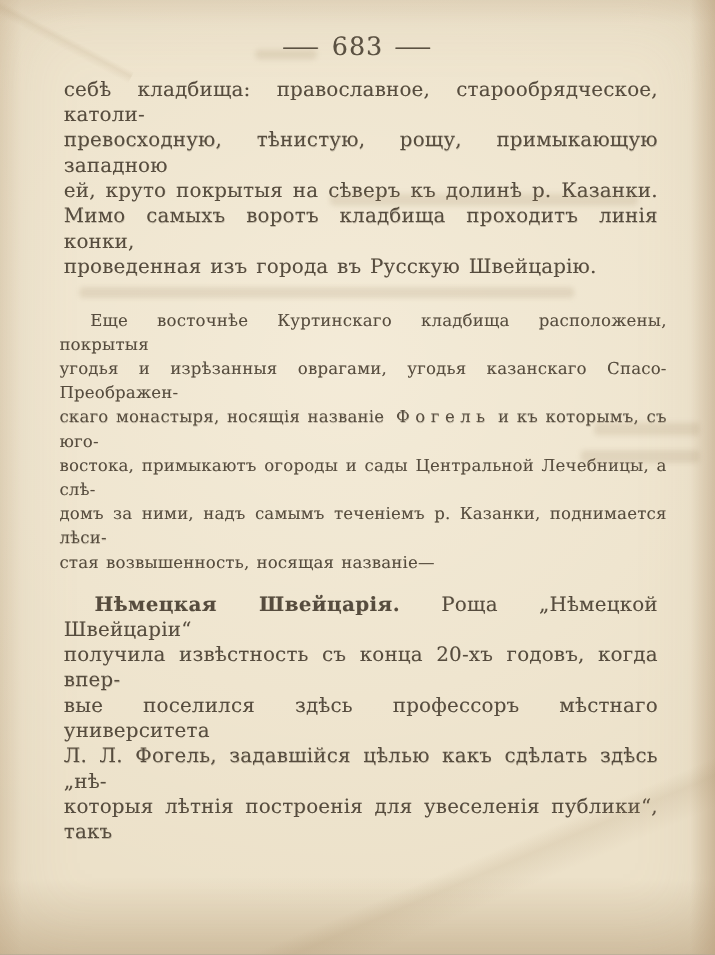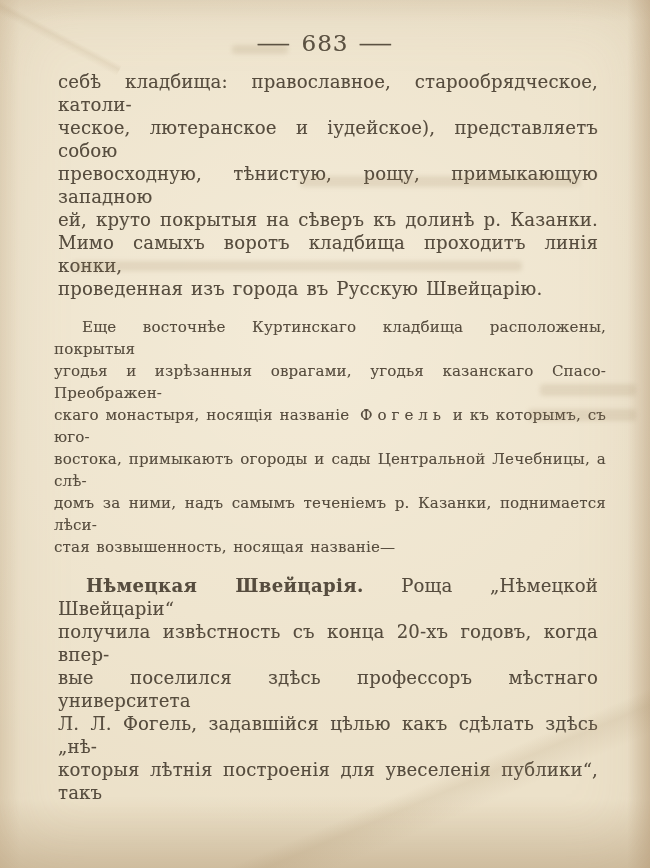--- a/index.html
+++ b/index.html
@@ -41,21 +41,21 @@
     text-shadow:0.3px 0.3px 0 rgba(86,76,60,0.30);
     word-spacing:2px; letter-spacing:0.2px;
   }
   .petit-par{
     margin:0 44px 0 54px;
     font-size:15px; line-height:22px;
     text-shadow:0.25px 0.25px 0 rgba(86,76,60,0.30);
     word-spacing:1.5px; letter-spacing:0.2px;
   }
   .p1{margin-top:14px;}
-  .p2{margin-top:16px;}
+  .p2{margin-top:26px;}
   .p3{margin-top:16px;}
   .jline{text-align:justify; text-align-last:justify;}
   .nj{text-align:right; text-align-last:left;}
   .indent{text-indent:28px;}
   .runin{font-weight:bold; letter-spacing:0.4px;}
   .spaced{letter-spacing:5px; margin-left:4px;}
 </style>
 </head>
 <body>
 
@@ -68,21 +68,20 @@
   <div class="ghost" style="left:72px;top:261px;width:450px;height:10px;"></div>
   <div class="ghost" style="left:540px;top:384px;width:96px;height:12px;"></div>
   <div class="ghost" style="left:528px;top:409px;width:108px;height:12px;"></div>
 
   <div class="header">
     <span class="dash">—</span><span class="num">683</span><span class="dash">—</span>
   </div>
 
   <div class="body-par p1">
     <div class="jline">себѣ кладбища: православное, старообрядческое, католи-</div>
-    <div class="jline">ческое, лютеранское и іудейское), представляетъ собою</div>
     <div class="jline">превосходную, тѣнистую, рощу, примыкающую западною</div>
     <div class="jline">ей, круто покрытыя на сѣверъ къ долинѣ р. Казанки.</div>
     <div class="jline">Мимо самыхъ воротъ кладбища проходитъ линія конки,</div>
     <div class="nj">проведенная изъ города въ Русскую Швейцарію.</div>
   </div>
 
   <div class="petit-par p2">
     <div class="jline indent">Еще восточнѣе Куртинскаго кладбища расположены, покрытыя</div>
     <div class="jline">угодья и изрѣзанныя оврагами, угодья казанскаго Спасо-Преображен-</div>
     <div class="jline">

